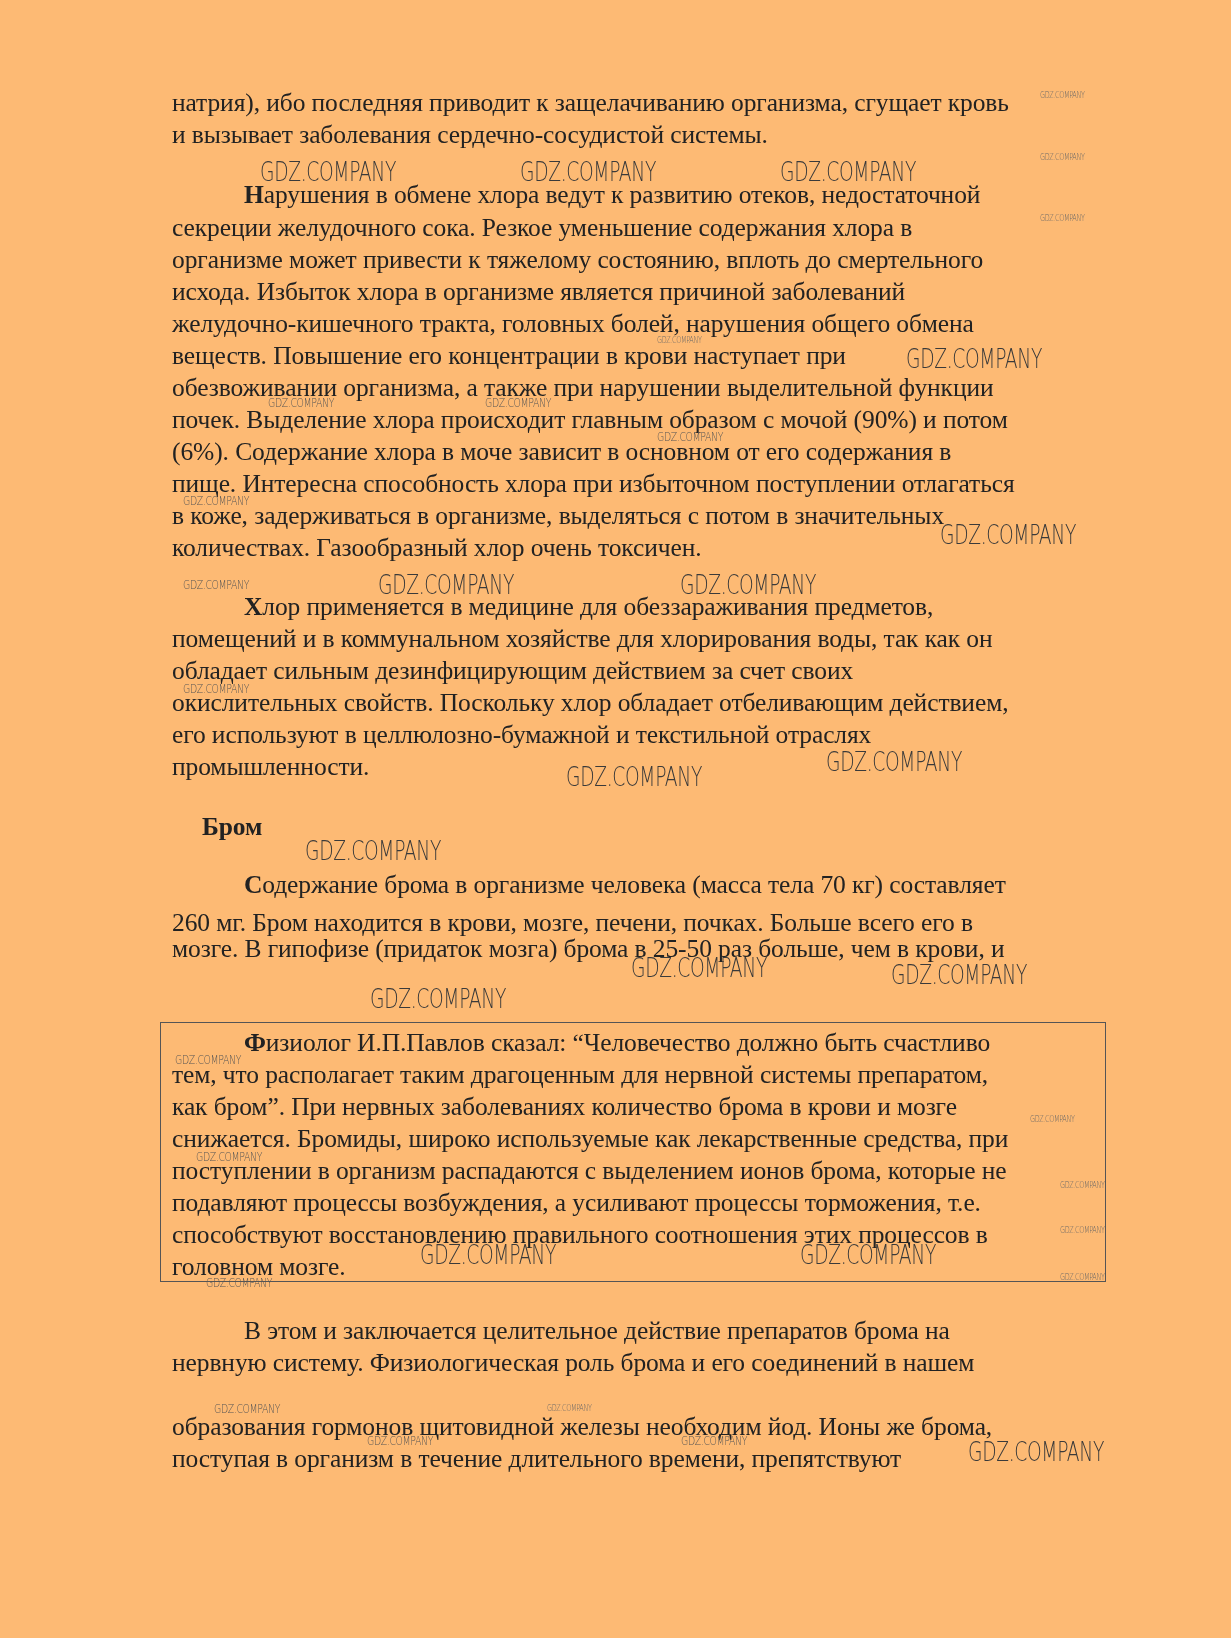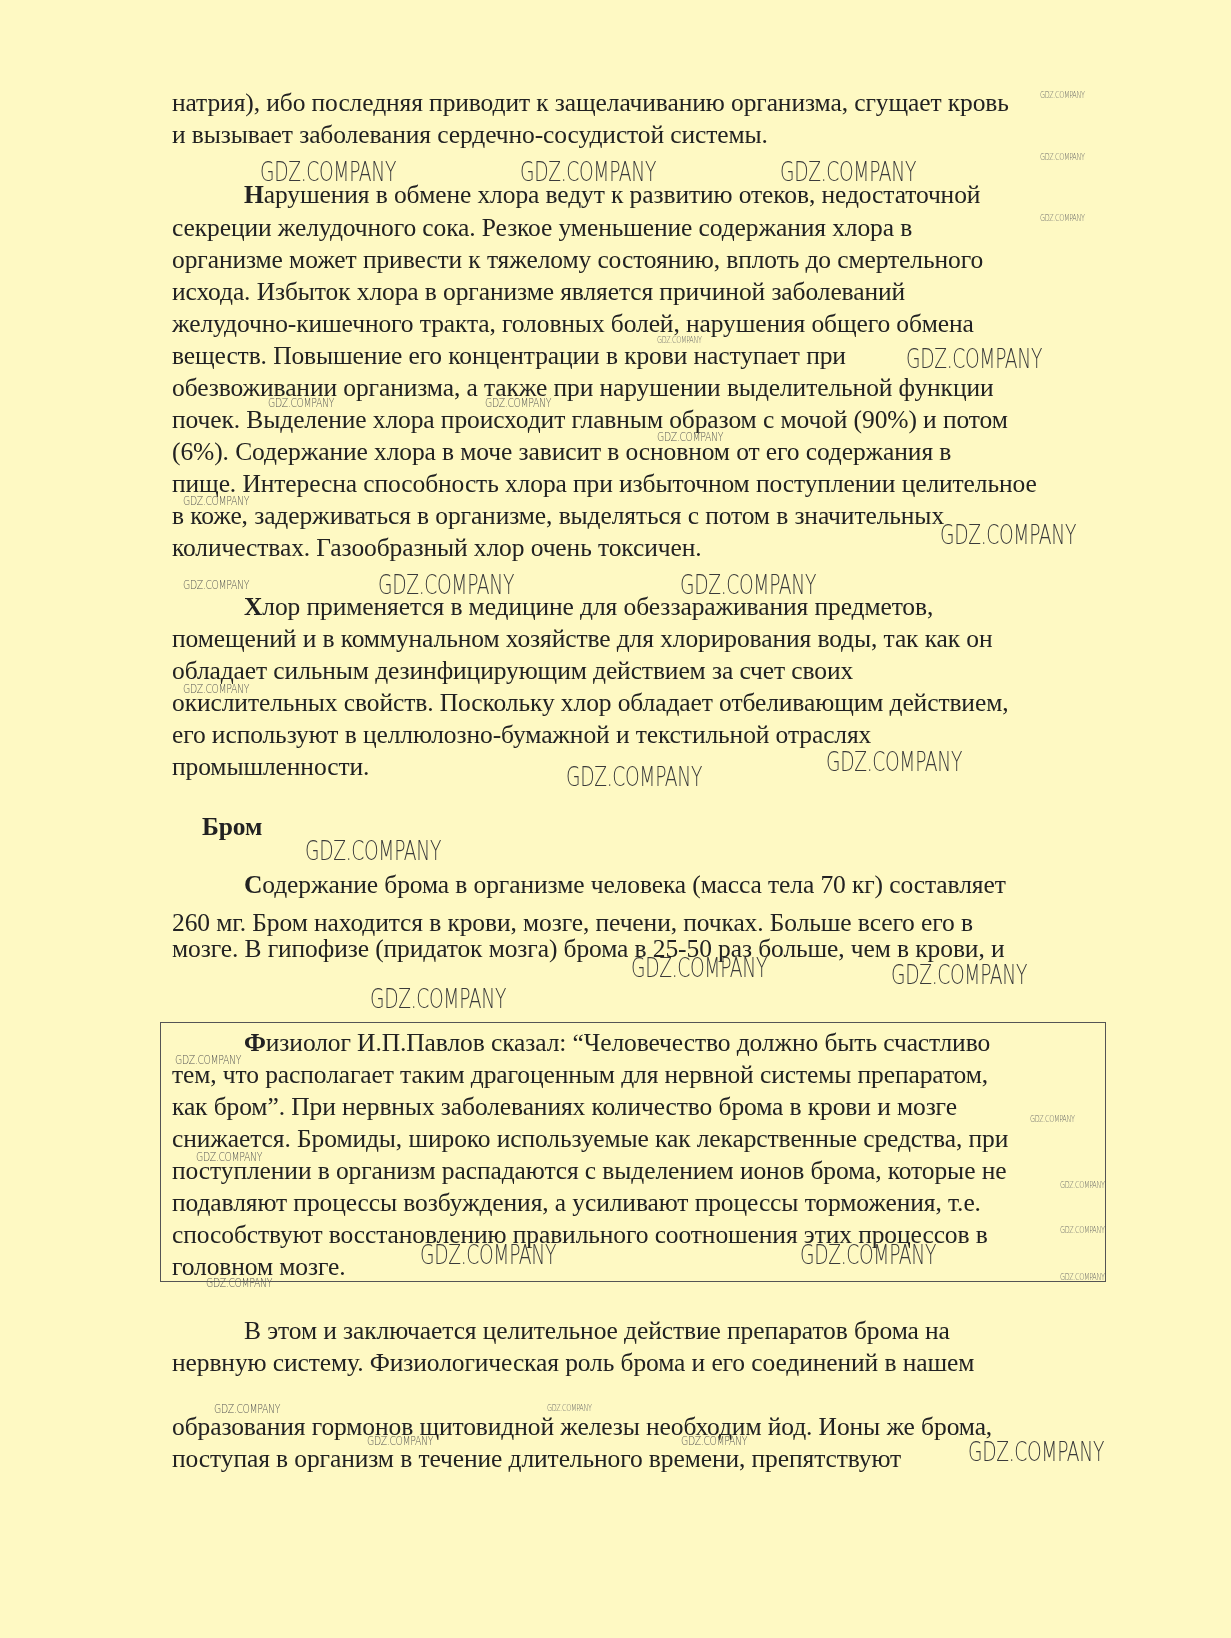--- a/index.html
+++ b/index.html
@@ -1,17 +1,17 @@
 <!DOCTYPE html>
 <html><head>
 <meta charset="utf-8">
 <style>
   html, body { margin: 0; padding: 0; background: #ffffff; }
   body { width: 1231px; height: 1638px; position: relative; overflow: hidden; }
-  .page { position: absolute; left: 0; top: 0; width: 1231px; height: 1638px; background: #fef9c3; }
+  .page { position: absolute; left: 0; top: 0; width: 1231px; height: 1638px; background: #fdba74; }
   .line {
     position: absolute; left: 172px;
     font-family: "Liberation Serif", "DejaVu Serif", serif;
     font-size: 25.5px; color: #222; white-space: nowrap;
     letter-spacing: -0.1px;
     transform-origin: left top;
   }
   .indent { left: 244px; }
   .first { font-weight: bold; }
   .heading { font-weight: bold; margin-left: 30px; }
@@ -40,21 +40,21 @@
 
   <div class="line indent" style="top:180px"><span class="first">Н</span><span>арушения в обмене хлора ведут к развитию отеков, недостаточной</span></div>
   <div class="line" style="top:213px"><span>секреции желудочного сока. Резкое уменьшение содержания хлора в</span></div>
   <div class="line" style="top:245px"><span>организме может привести к тяжелому состоянию, вплоть до смертельного</span></div>
   <div class="line" style="top:277px"><span>исхода. Избыток хлора в организме является причиной заболеваний</span></div>
   <div class="line" style="top:309px"><span>желудочно-кишечного тракта, головных болей, нарушения общего обмена</span></div>
   <div class="line" style="top:341px"><span>веществ. Повышение его концентрации в крови наступает при</span></div>
   <div class="line" style="top:373px"><span>обезвоживании организма, а также при нарушении выделительной функции</span></div>
   <div class="line" style="top:405px"><span>почек. Выделение хлора происходит главным образом с мочой (90%) и потом</span></div>
   <div class="line" style="top:437px"><span>(6%). Содержание хлора в моче зависит в основном от его содержания в</span></div>
-  <div class="line" style="top:469px"><span>пище. Интересна способность хлора при избыточном поступлении целительное</span></div>
+  <div class="line" style="top:469px"><span>пище. Интересна способность хлора при избыточном поступлении отлагаться</span></div>
   <div class="line" style="top:501px"><span>в коже, задерживаться в организме, выделяться с потом в значительных</span></div>
   <div class="line" style="top:533px"><span>количествах. Газообразный хлор очень токсичен.</span></div>
 
   <div class="line indent" style="top:592px"><span class="first">Х</span><span>лор применяется в медицине для обеззараживания предметов,</span></div>
   <div class="line" style="top:624px"><span>помещений и в коммунальном хозяйстве для хлорирования воды, так как он</span></div>
   <div class="line" style="top:656px"><span>обладает сильным дезинфицирующим действием за счет своих</span></div>
   <div class="line" style="top:688px"><span>окислительных свойств. Поскольку хлор обладает отбеливающим действием,</span></div>
   <div class="line" style="top:720px"><span>его используют в целлюлозно-бумажной и текстильной отраслях</span></div>
   <div class="line" style="top:752px"><span>промышленности.</span></div>
 

